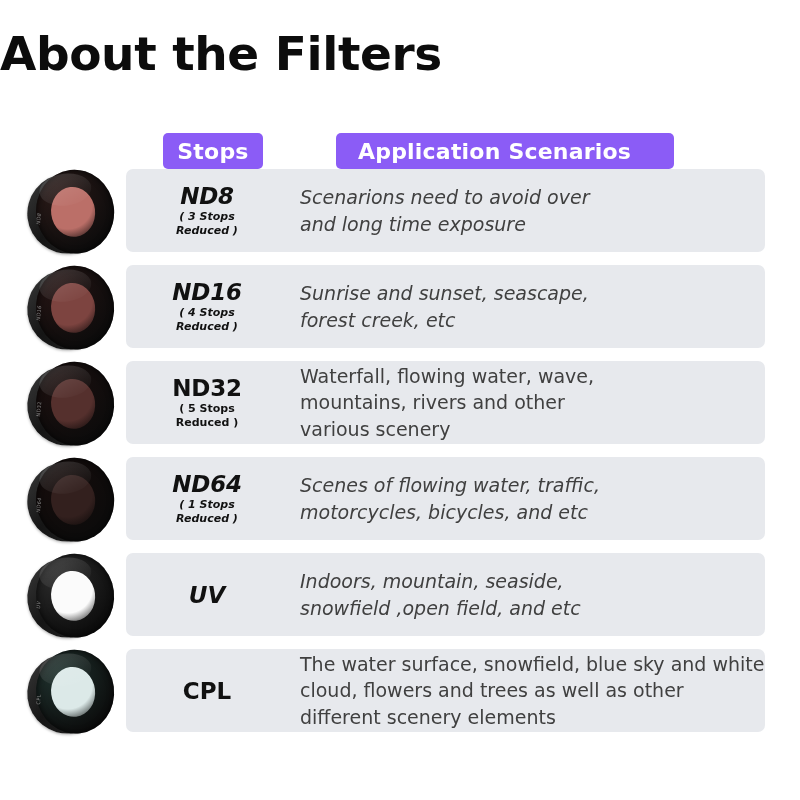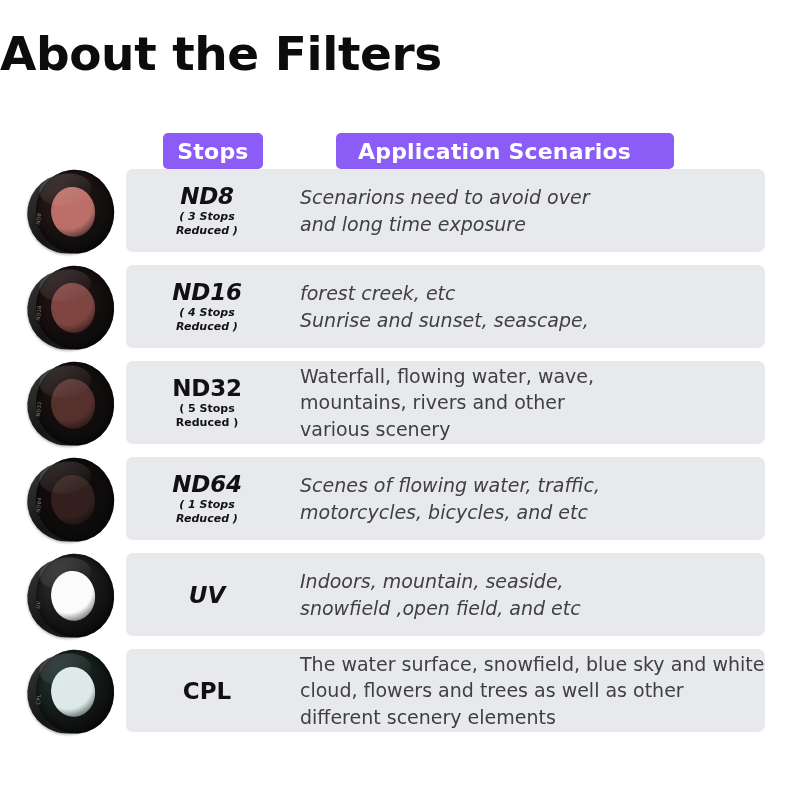--- a/index.html
+++ b/index.html
@@ -237,22 +237,22 @@
             <div class="lens-glass" style="background:radial-gradient(circle at 40% 34%, #7d4440 0%, #7d4440 58%, rgba(0,0,0,0.35) 100%);"></div>
             <div class="lens-shine"></div>
             <div class="lens-tick">ND16</div>
           </div>
         </div>
         <div class="cell-stops">
           <div class="nd-name">ND16</div>
           <div class="nd-sub"><span>( 4 Stops</span><br><span>Reduced )</span></div>
         </div>
         <div class="cell-scn">
+          <span class="ln">Sunrise and sunset, seascape,</span>
           <span class="ln">forest creek, etc</span>
-          <span class="ln">Sunrise and sunset, seascape,</span>
         </div>
       </div>
       <div class="row row-h-3">
         <div class="lens">
           <div class="lens-body">
             <div class="lens-barrel"></div>
             <div class="lens-ring" style="background:radial-gradient(circle at 34% 28%, #1d100f 0%, #0b0b0b 78%, #333 100%);"></div>
             <div class="lens-glass" style="background:radial-gradient(circle at 40% 34%, #55302d 0%, #55302d 58%, rgba(0,0,0,0.35) 100%);"></div>
             <div class="lens-shine"></div>
             <div class="lens-tick">ND32</div>

